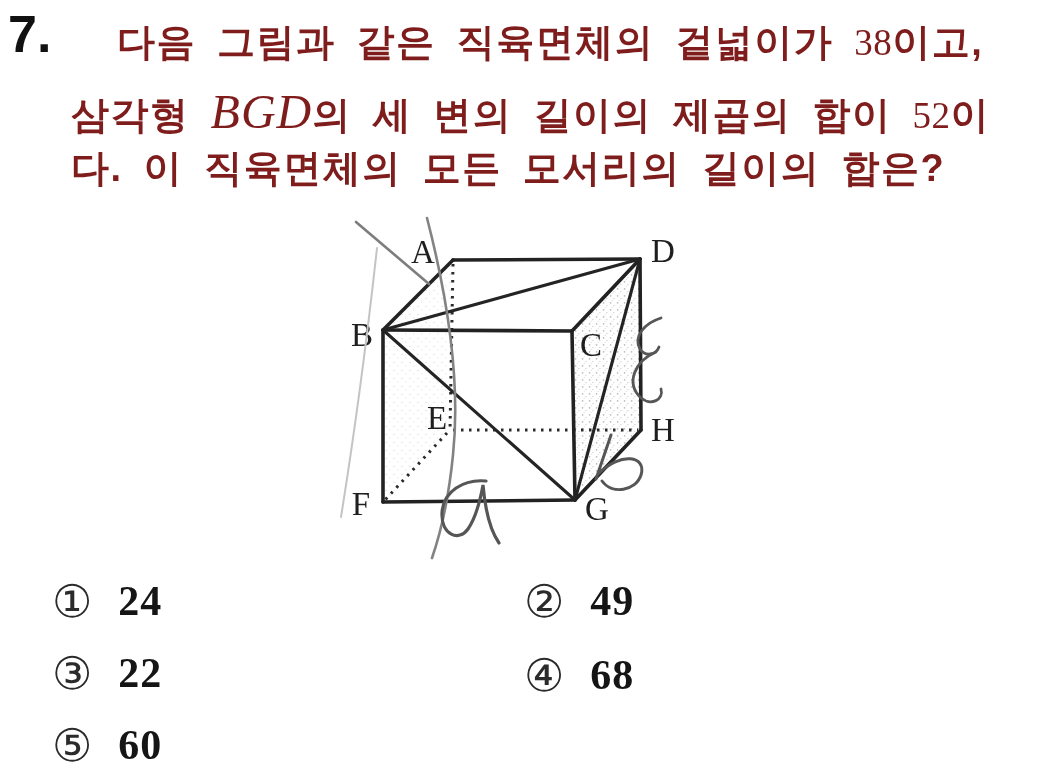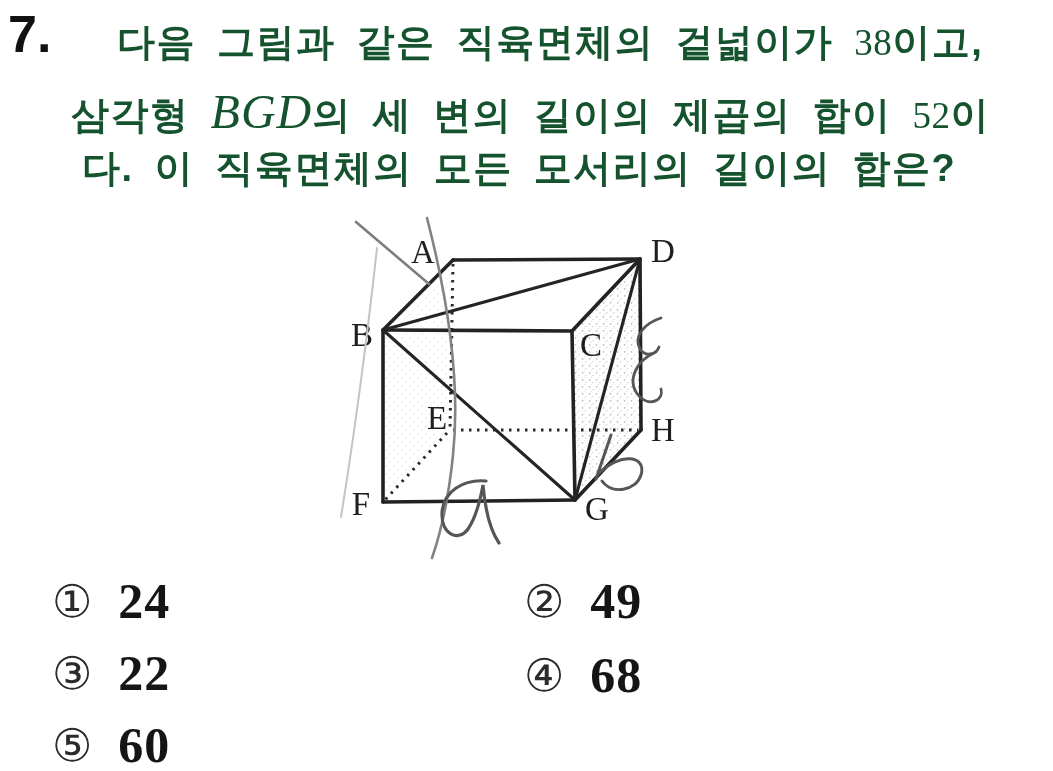--- a/index.html
+++ b/index.html
@@ -9,48 +9,48 @@
     font-family:"Liberation Sans",sans-serif;
   }
   .qnum{
     position:absolute;left:8px;top:8px;
     font-family:"Liberation Sans",sans-serif;
     font-weight:700;font-size:52px;line-height:1;color:#111;
   }
   .qline{
     position:absolute;white-space:nowrap;
     font-family:"Liberation Sans",sans-serif;
-    font-weight:700;font-size:38px;line-height:1.1;color:#14532d;
+    font-weight:700;font-size:38px;line-height:1.1;color:#7f1d1d;
     letter-spacing:1.5px;word-spacing:9px;
   }
   .qline .num-serif{
     font-family:"Liberation Serif","DejaVu Serif",serif;
     font-weight:500;font-size:37px;letter-spacing:0.5px;
   }
   .qline .math-serif{
     font-family:"Liberation Serif","DejaVu Serif",serif;
     font-weight:500;font-style:italic;font-size:48px;letter-spacing:1px;
   }
   #line1{left:117px;top:22px;}
   #line2{left:71px;top:86px;}
-  #line3{left:71px;top:148px;margin-left:11px;}
+  #line3{left:71px;top:148px;}
 
   #figure-svg{position:absolute;left:300px;top:205px;width:400px;height:365px;}
 
   .choice{
     position:absolute;display:flex;align-items:center;gap:26px;
     height:46px;
   }
   .choice .marker{
     font-family:"DejaVu Sans",sans-serif;
     font-size:45px;line-height:1;color:#2b2b2b;font-weight:400;
   }
   .choice .value{
     font-family:"Liberation Serif","DejaVu Serif",serif;
-    font-size:50px;line-height:1;color:#151515;font-weight:600;
+    font-size:42px;line-height:1;color:#151515;font-weight:600;
     letter-spacing:1px;
   }
   #choice-1{left:52px;top:578px;}
   #choice-2{left:524px;top:578px;}
   #choice-3{left:52px;top:650px;}
   #choice-4{left:524px;top:652px;}
   #choice-5{left:52px;top:722px;}
 </style>
 </head>
 <body>

